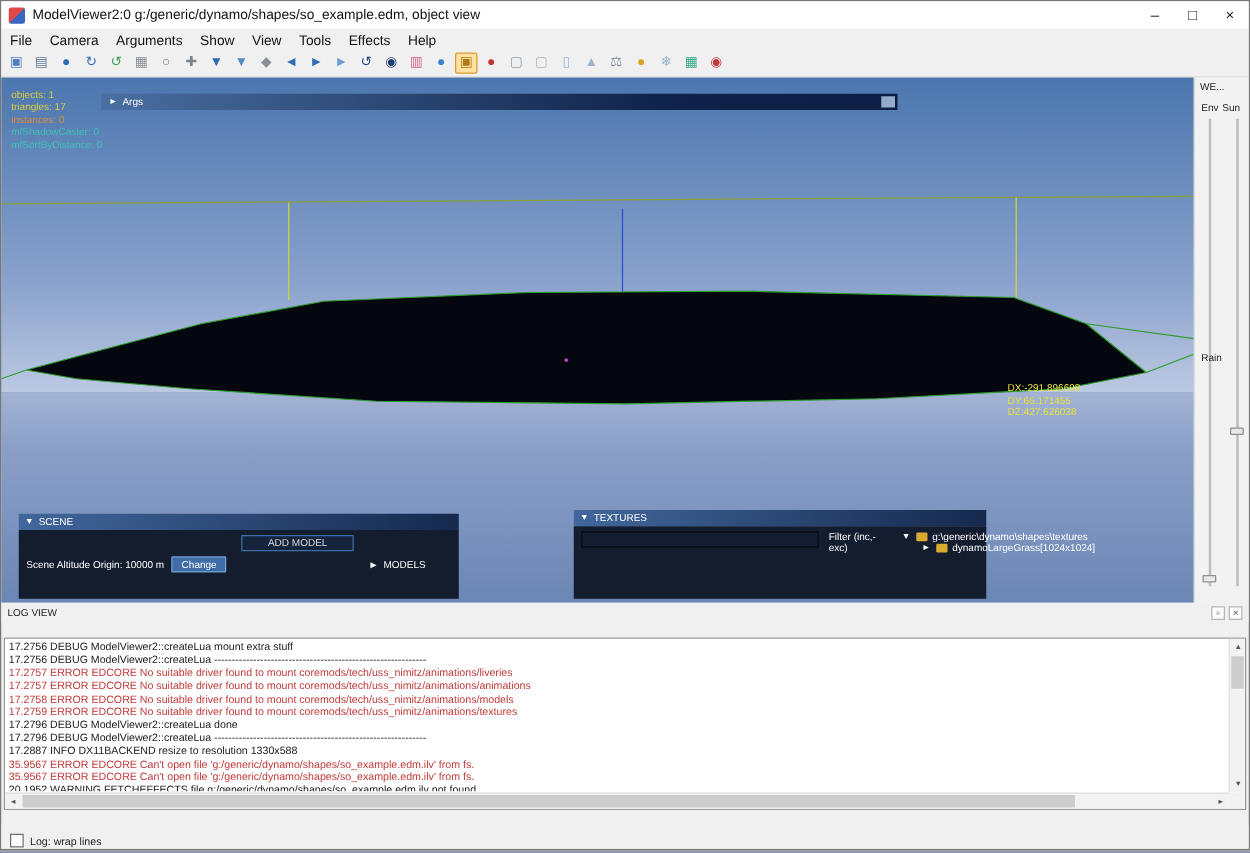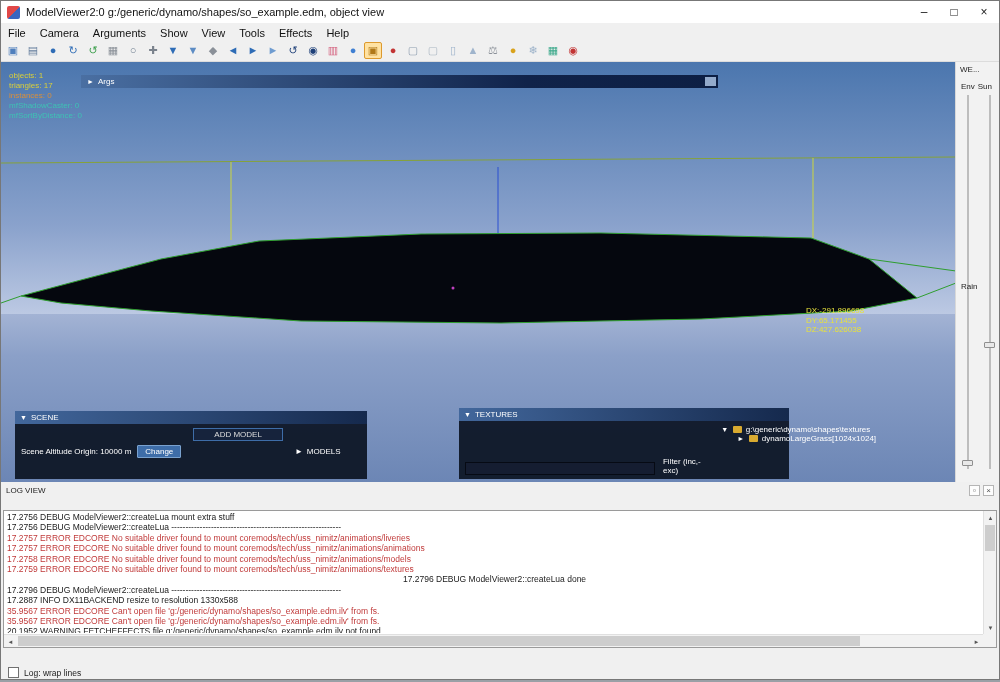--- a/index.html
+++ b/index.html
@@ -50,21 +50,21 @@
   .scene { left: 14px; top: 349px; width: 352px; }
   .scene .pbody { height: 55px; }
   .textures { left: 458px; top: 346px; width: 330px; }
   .textures .pbody { height: 58px; }
   .scene-row1 { display: flex; align-items: center; gap: 6px; }
   .btn-change { background: #3e6da8; border: 1px solid #7aa2cf; color: #fff; font-size: 8px;
                 padding: 1px 7px; border-radius: 1px; }
   .btn-addmodel { align-self: flex-start; background: #16233c; border: 1px solid #3e6da8;
                   color: #ddd; font-size: 8px; padding: 1px 20px; }
   .models-row { display: flex; gap: 4px; align-items: center; }
-  .filter-row { display: flex; align-items: flex-end; gap: 8px; }
+  .filter-row { display: flex; align-items: flex-start; gap: 8px; }
   .filter-input { width: 218px; height: 13px; background: #151d31; border: 1px solid #060a14;
                   color: #fff; font-size: 8px; padding: 0 3px; font-family: "Liberation Sans", sans-serif; }
   .tree-row { display: flex; align-items: center; gap: 4px; }
   .tree-arrow { font-size: 7px; width: 8px; text-align: center; }
   .tree-ficon { width: 9px; height: 7px; border-radius: 1px; }
 
   
   .weather { position: relative; width: 44px; flex: none; background: #f2f2f2;
              border-left: 1px solid #d8d8d8; font-size: 8px; color: #222; }
   .we-title { position: absolute; top: 3px; left: 4px; }
@@ -331,21 +331,21 @@
         <div style="color: rgb(26, 26, 26);">17.2756 DEBUG ModelViewer2::createLua ------------------------------------------------------------</div>
 
         <div style="color: rgb(192, 58, 58);">17.2757 ERROR EDCORE No suitable driver found to mount coremods/tech/uss_nimitz/animations/liveries</div>
 
         <div style="color: rgb(192, 58, 58);">17.2757 ERROR EDCORE No suitable driver found to mount coremods/tech/uss_nimitz/animations/animations</div>
 
         <div style="color: rgb(192, 58, 58);">17.2758 ERROR EDCORE No suitable driver found to mount coremods/tech/uss_nimitz/animations/models</div>
 
         <div style="color: rgb(192, 58, 58);">17.2759 ERROR EDCORE No suitable driver found to mount coremods/tech/uss_nimitz/animations/textures</div>
 
-        <div style="color: rgb(26, 26, 26); text-align: center;">17.2796 DEBUG ModelViewer2::createLua done</div>
+        <div style="color: rgb(26, 26, 26);">17.2796 DEBUG ModelViewer2::createLua done</div>
 
         <div style="color: rgb(26, 26, 26);">17.2796 DEBUG ModelViewer2::createLua ------------------------------------------------------------</div>
 
         <div style="color: rgb(26, 26, 26);">17.2887 INFO DX11BACKEND resize to resolution 1330x588</div>
 
         <div style="color: rgb(192, 58, 58);">35.9567 ERROR EDCORE Can't open file 'g:/generic/dynamo/shapes/so_example.edm.ilv' from fs.</div>
 
         <div style="color: rgb(192, 58, 58);">35.9567 ERROR EDCORE Can't open file 'g:/generic/dynamo/shapes/so_example.edm.ilv' from fs.</div>
 
         <div style="color: rgb(26, 26, 26);">20.1952 WARNING FETCHEFFECTS file g:/generic/dynamo/shapes/so_example.edm.ilv not found</div>

